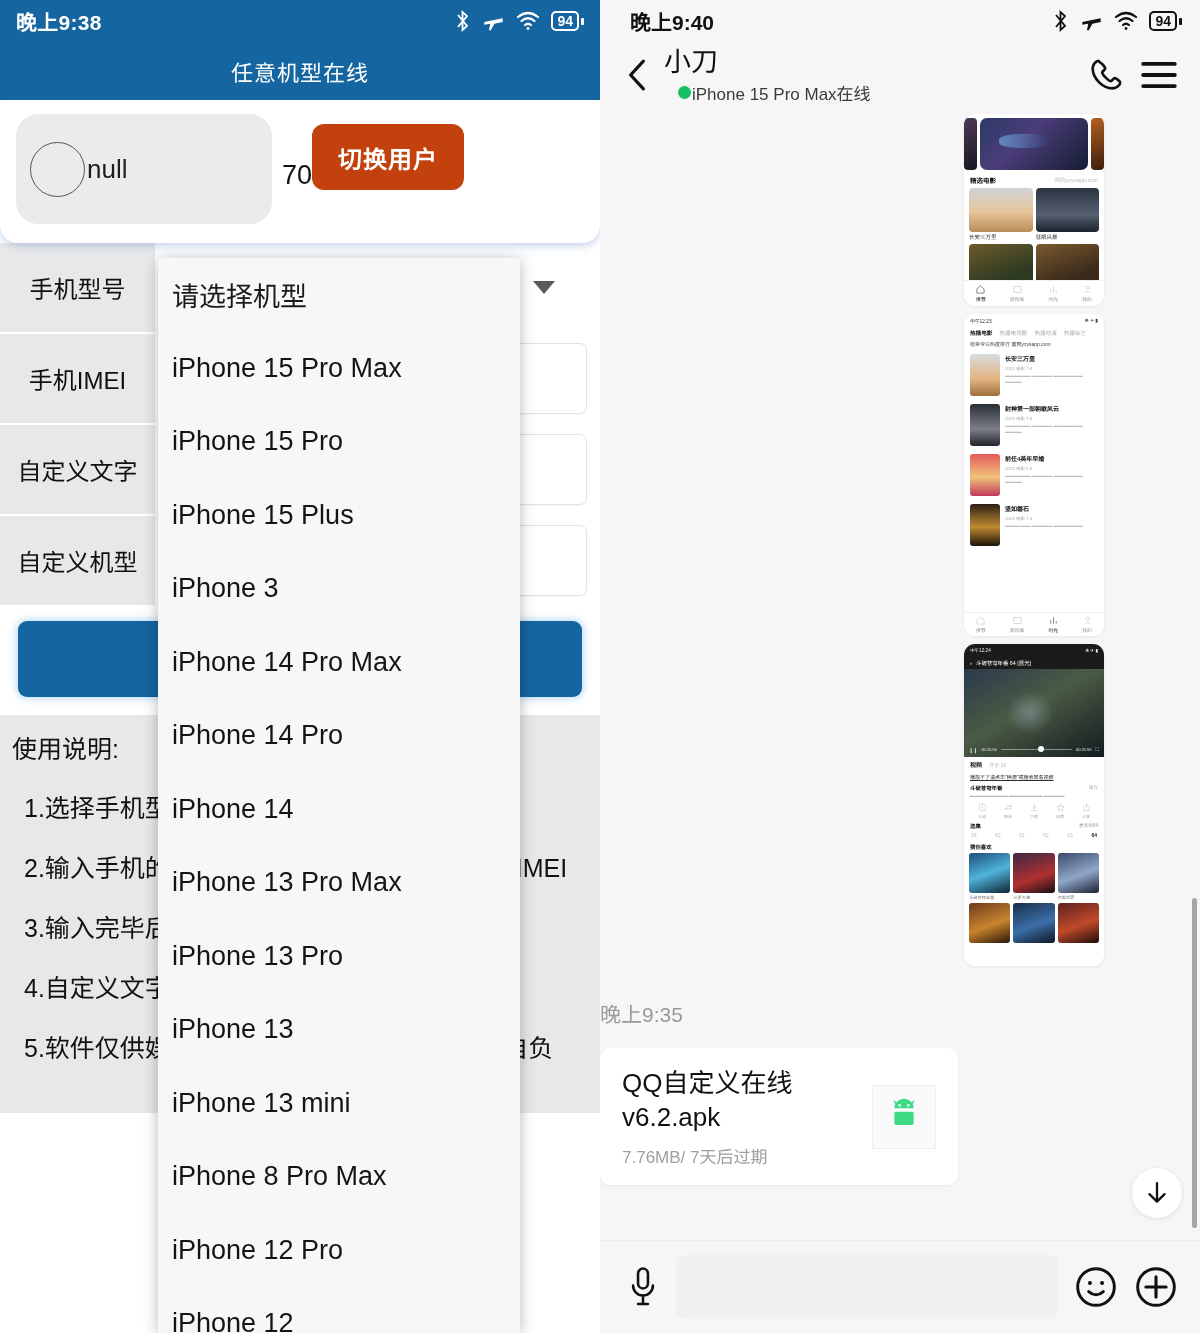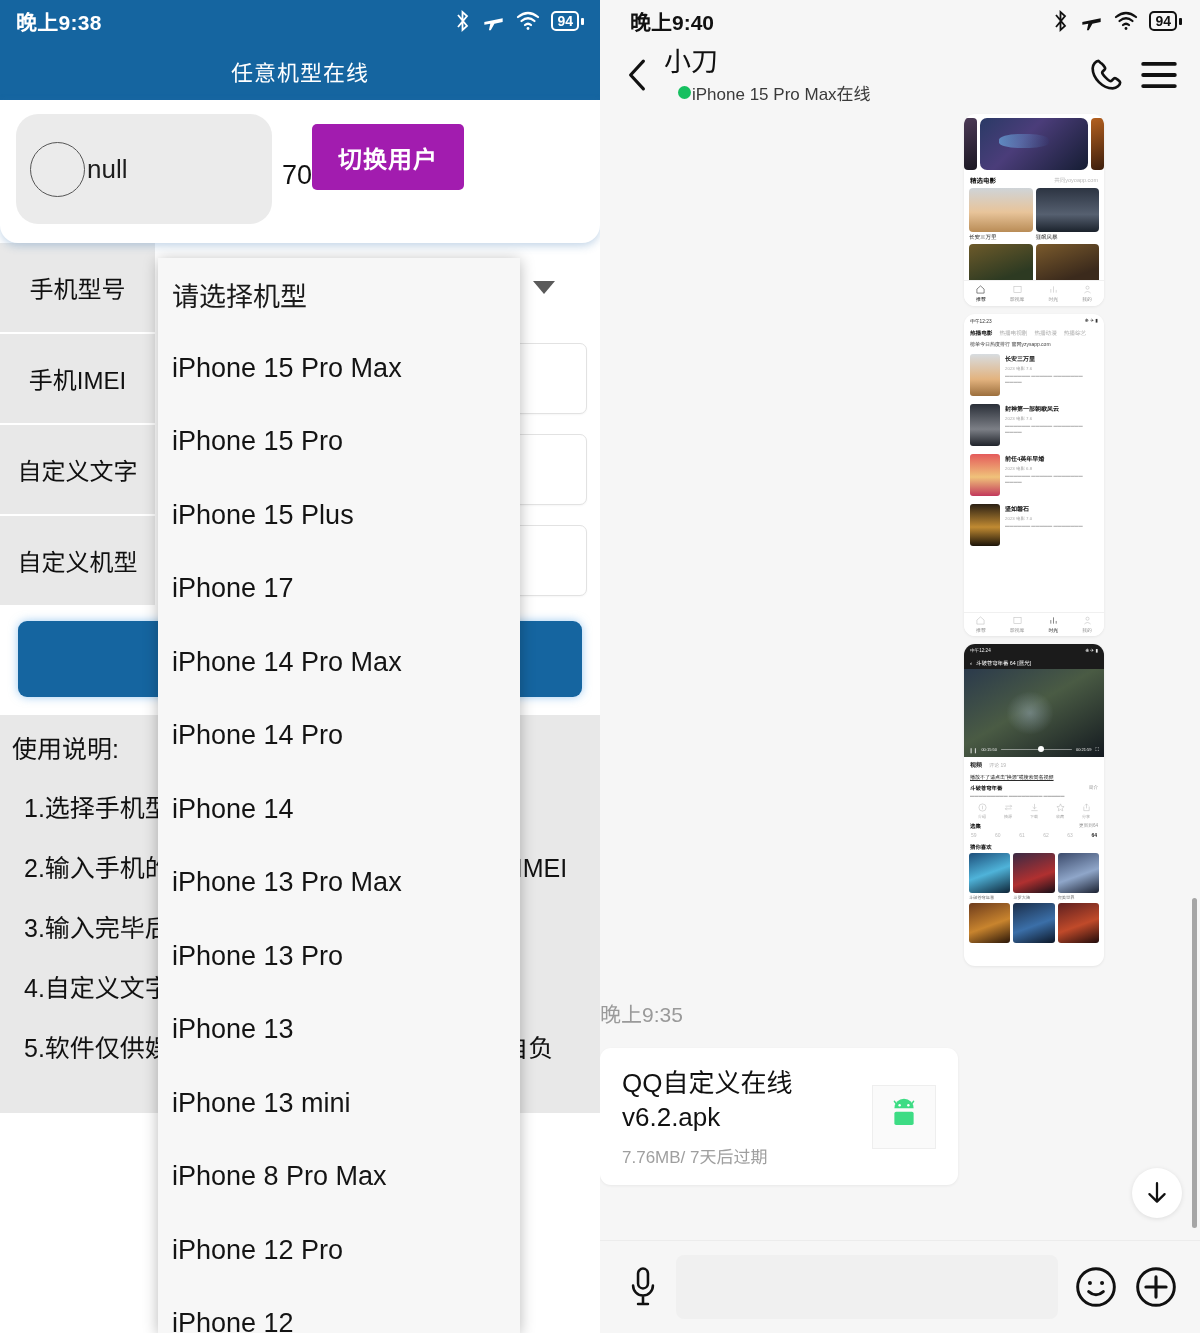--- a/index.html
+++ b/index.html
@@ -68,22 +68,22 @@
   }
   .user-name { font-size:26px; color:#1d1d1d; }
   .user-right {
     flex:1; display:flex; flex-direction:row;
     align-items:flex-end; padding-right:22px;
   }
   .coin-count { font-size:27px; color:#111; line-height:30px; margin-top:2px; }
   .switch-user-btn {
     margin-top:10px;
     width:152px; height:66px;
-    background:#a21caf; color:#ffffff;
-    border:none; border-radius:5px;
+    background:#c2410c; color:#ffffff;
+    border:none; border-radius:12px;
     font-size:24px; font-family:inherit; font-weight:600;
     letter-spacing:1px; cursor:pointer;
   }
 
   
   .form-area { padding:0; }
   .form-row {
     display:flex; align-items:stretch;
     height:91px;
     border-bottom:2px solid #ffffff;
@@ -444,21 +444,21 @@
       <div class="inst-item">3.输入完毕后点</div>
       <div class="inst-item">4.自定义文字和</div>
       <div class="inst-item">5.软件仅供娱乐                              否则后果自负</div>
     </div>
 
     <div class="dropdown">
       <div class="dd-item header">请选择机型</div>
       <div class="dd-item">iPhone 15 Pro Max</div>
       <div class="dd-item">iPhone 15 Pro</div>
       <div class="dd-item">iPhone 15 Plus</div>
-      <div class="dd-item">iPhone 17</div>
+      <div class="dd-item">iPhone 3</div>
       <div class="dd-item">iPhone 14 Pro Max</div>
       <div class="dd-item">iPhone 14 Pro</div>
       <div class="dd-item">iPhone 14</div>
       <div class="dd-item">iPhone 13 Pro Max</div>
       <div class="dd-item">iPhone 13 Pro</div>
       <div class="dd-item">iPhone 13</div>
       <div class="dd-item">iPhone 13 mini</div>
       <div class="dd-item">iPhone 8 Pro Max</div>
       <div class="dd-item">iPhone 12 Pro</div>
       <div class="dd-item">iPhone 12</div>

